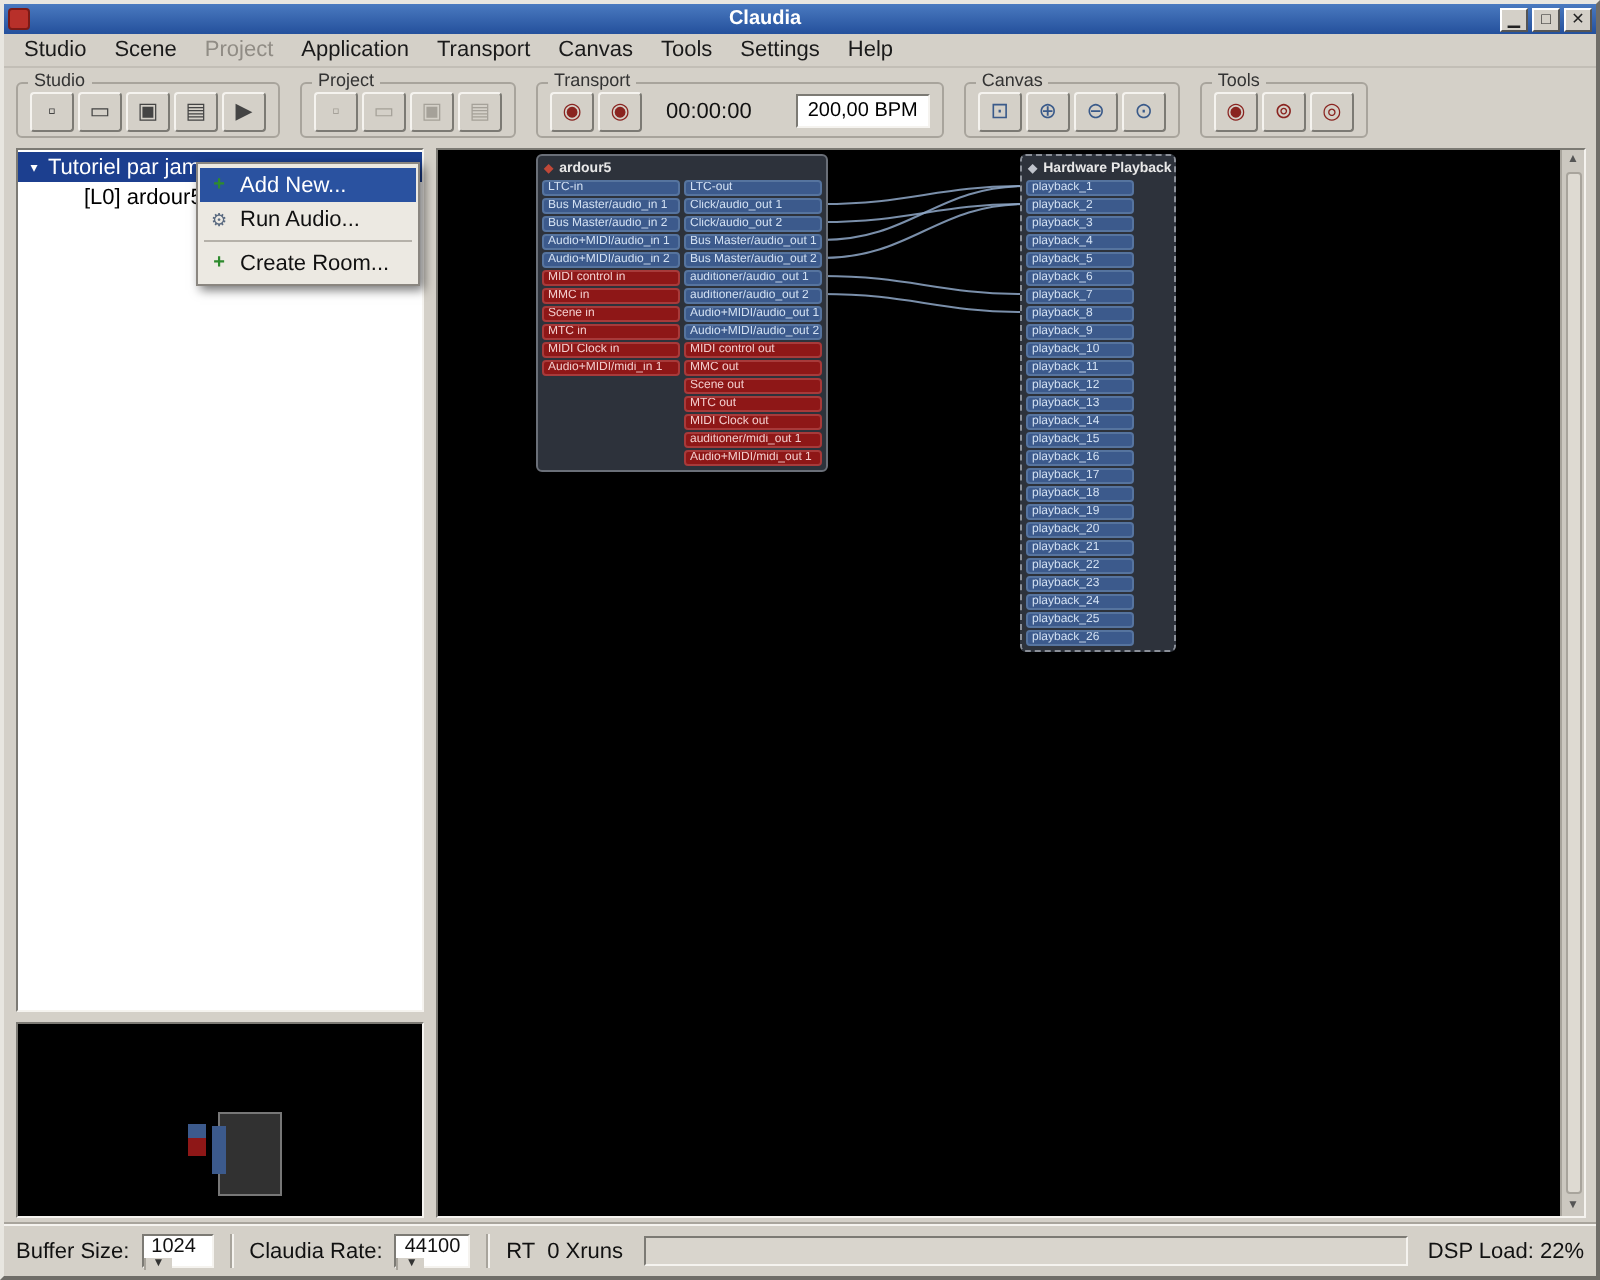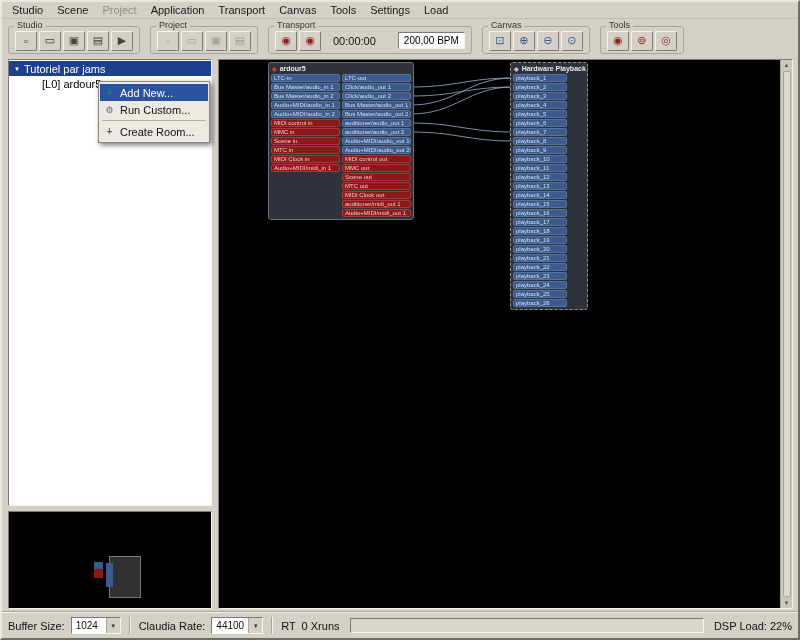--- a/index.html
+++ b/index.html
@@ -86,44 +86,51 @@
   .cm-item.hl { background:#2a52a0; color:#fff; }
   .cm-icon { width:11px; text-align:center; flex:none; font-size:10px; }
   .cm-icon.plus { color:#2e8b2e; font-weight:bold; }
   .cm-icon.gear { color:#5a6a80; font-size:9px; }
   .cm-sep { height:1px; background:#b5b1a9; margin:2px 2px; }
 
   
   .statusbar { height:26px; flex:none; border-top:1px solid #f5f3ef; box-shadow:0 -1px 0 #a8a49c;
     display:flex; align-items:center; padding:0 6px; gap:6px; font-size:11px; color:#111; }
   .combo { display:flex; border:1px solid; border-color:#7c7a74 #f5f3ef #f5f3ef #7c7a74;
-    background:#fff; height:17px; align-items:center; }
+    background:#fff; height:17px; align-items:flex-start;flex-direction:column; }
   .combo-value { padding:0 4px; font-size:10px; min-width:34px; }
   .combo-btn { width:14px; height:100%; background:#d4d0c8; border-left:1px solid #a8a49c;
     font-size:6px; display:flex; align-items:center; justify-content:center; color:#333; }
   .vsep { width:2px; align-self:stretch; margin:4px 2px; border-left:1px solid #a8a49c; border-right:1px solid #f5f3ef; }
   .progress { flex:1; height:15px; border:1px solid; border-color:#7c7a74 #f5f3ef #f5f3ef #7c7a74;
     background:#d9d5cd; margin:0 4px; }
 </style>
 </head>
 <body>
 
 <div class="window">
 
+  <div class="titlebar">
+    <div class="app-icon"></div>
+    <div class="title-text">Claudia</div>
+    <div class="win-btn">▁</div>
+    <div class="win-btn">□</div>
+    <div class="win-btn">✕</div>
+  </div>
 
   <div class="menubar">
       <span class="menu-item">Studio</span>
       <span class="menu-item">Scene</span>
       <span class="menu-item disabled">Project</span>
       <span class="menu-item">Application</span>
       <span class="menu-item">Transport</span>
       <span class="menu-item">Canvas</span>
       <span class="menu-item">Tools</span>
       <span class="menu-item">Settings</span>
-      <span class="menu-item">Load</span>
+      <span class="menu-item">Help</span>
     </div>
 
   <div class="toolbar">
       <div class="tb-frame">
         <span class="tb-frame-label">Studio</span>
         <button class="tb-btn">▫</button>
         <button class="tb-btn">▭</button>
         <button class="tb-btn">▣</button>
         <button class="tb-btn">▤</button>
         <button class="tb-btn">▶</button>
@@ -270,21 +277,21 @@
     </div>
   </div>
 
   <div class="context-menu">
       <div class="cm-item hl">
         <span class="cm-icon plus">+</span>
         <span>Add New...</span>
       </div>
       <div class="cm-item">
         <span class="cm-icon gear">⚙</span>
-        <span>Run Custom...</span>
+        <span>Run Audio...</span>
       </div>
       <div class="cm-sep"></div>
       <div class="cm-item">
         <span class="cm-icon plus">+</span>
         <span>Create Room...</span>
       </div>
     </div>
 
   <div class="statusbar">
     <span>Buffer Size:</span>

